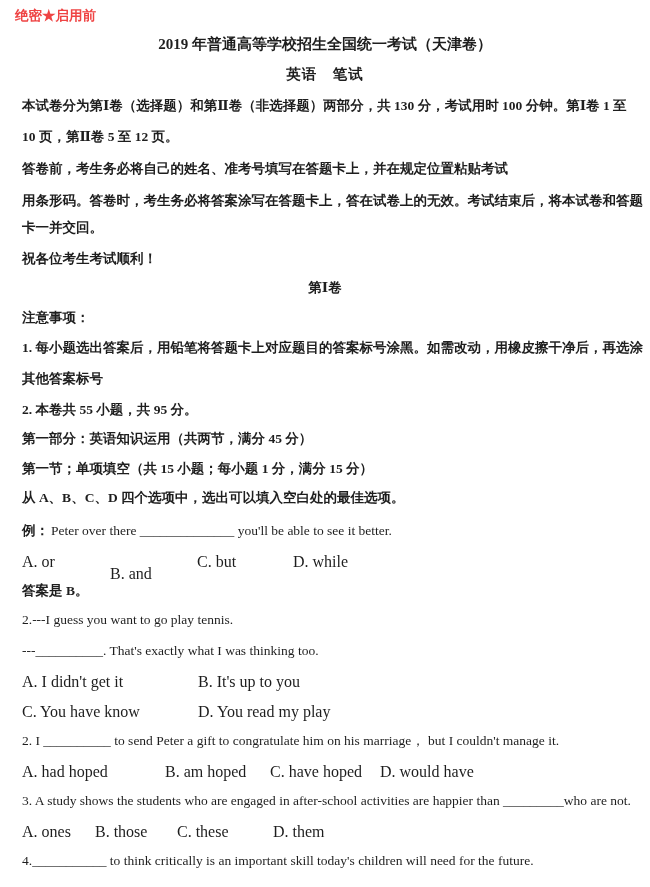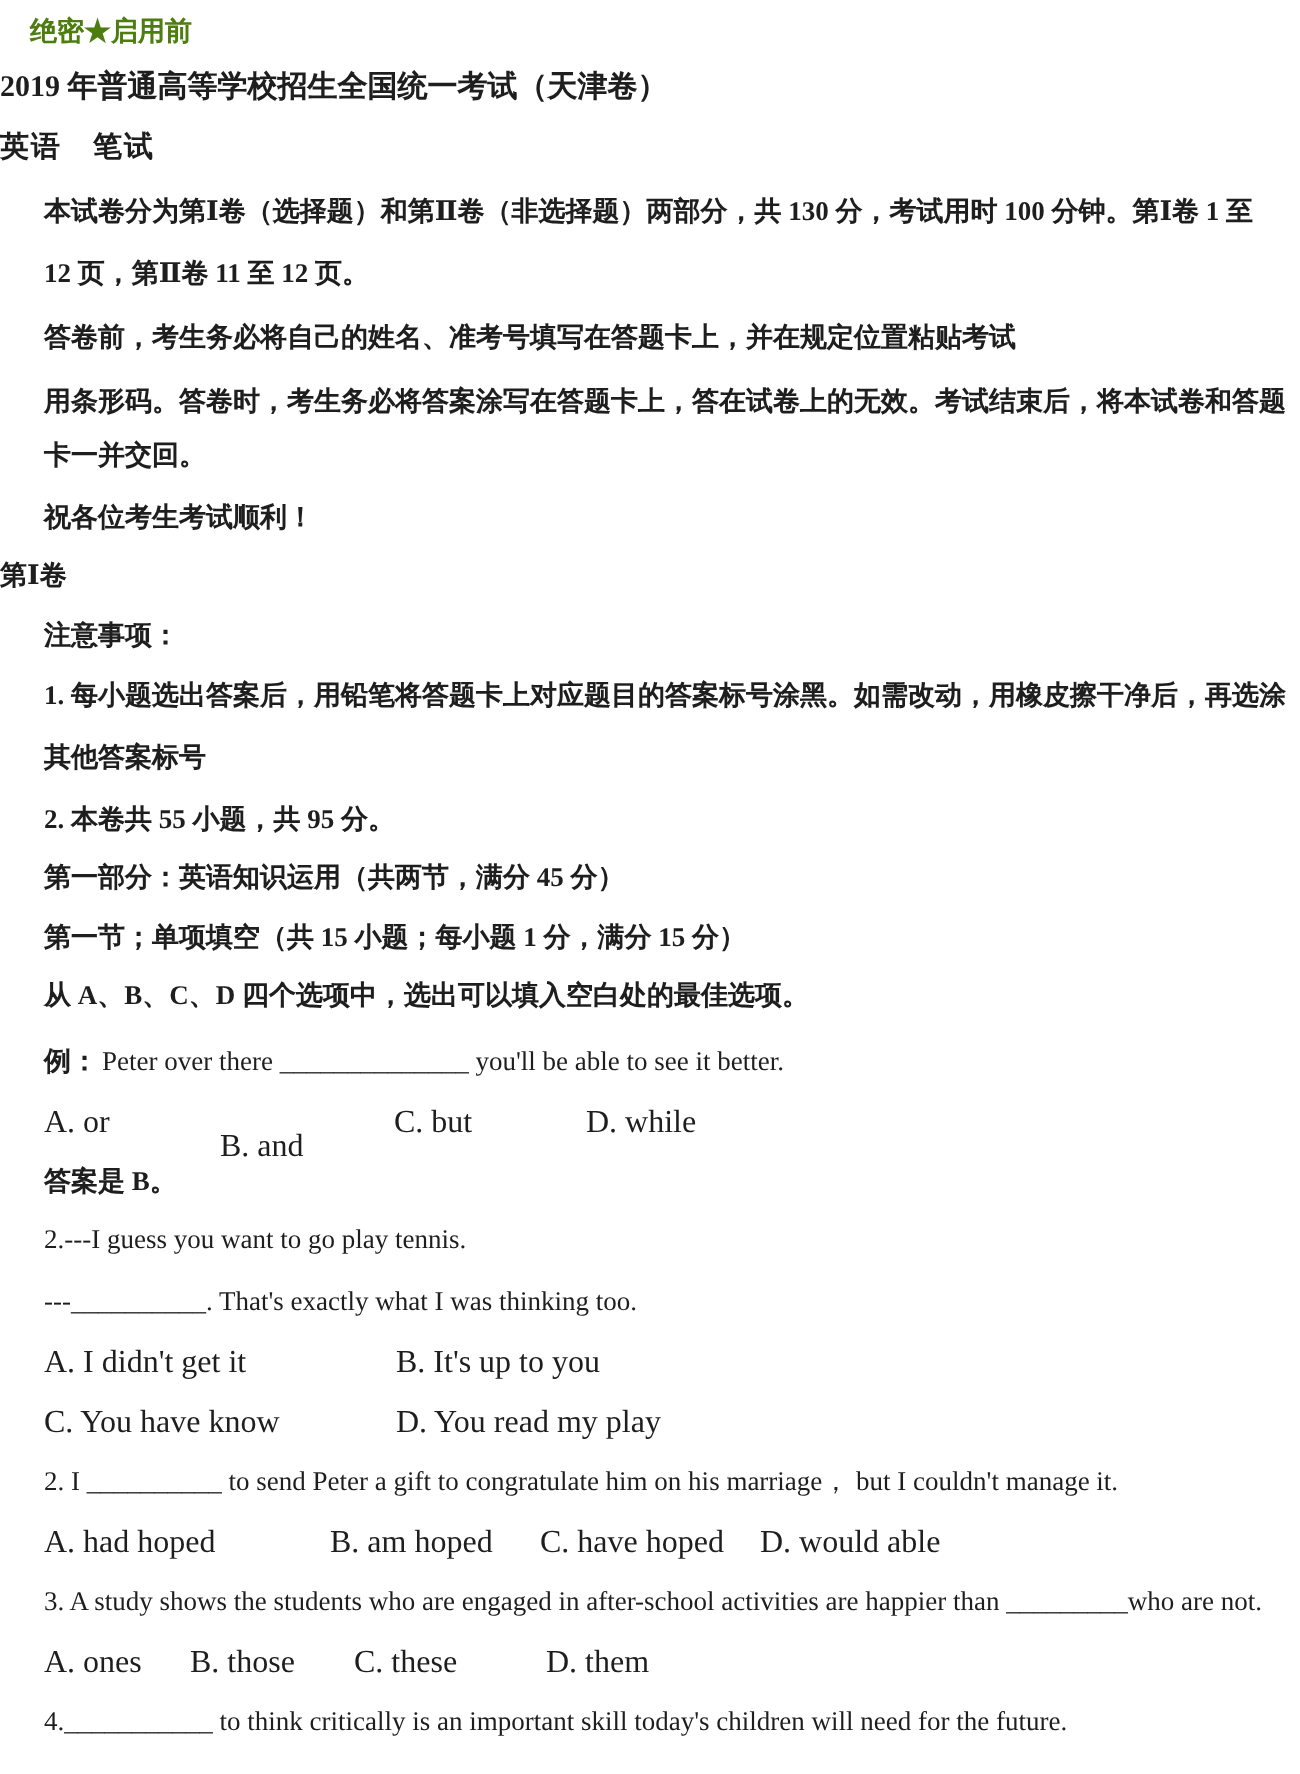--- a/index.html
+++ b/index.html
@@ -16,45 +16,45 @@
     position: absolute;
     left: 22px;
     font-size: 13.5px;
     white-space: nowrap;
     line-height: 1;
   }
   .cn { font-weight: bold; }
   .center {
     left: 0;
     width: 650px;
-    text-align: left;
+    text-align: center;
   }
   .title-ln { font-size: 15px; }
   .subject-ln { font-size: 14.5px; letter-spacing: 1px; }
   .security {
-    color: #4d7c0f;
+    color: #ef4444;
     left: 15px;
   }
   .opt {
     position: absolute;
     font-size: 16px;
     white-space: nowrap;
     line-height: 1;
   }
   .ex-label { margin-right: 2px; }
 </style>
 </head>
 <body>
 
 <div class="ln cn security" style="top:9px">绝密★启用前</div>
 <div class="ln cn center title-ln" style="top:37px">2019 年普通高等学校招生全国统一考试（天津卷）</div>
 <div class="ln cn center subject-ln" style="top:67px">英语　笔试</div>
 
 <div class="ln cn" style="top:99px">本试卷分为第Ⅰ卷（选择题）和第Ⅱ卷（非选择题）两部分，共 130 分，考试用时 100 分钟。第Ⅰ卷 1 至</div>
-<div class="ln cn" style="top:130px">12 页，第Ⅱ卷 11 至 12 页。</div>
+<div class="ln cn" style="top:130px">10 页，第Ⅱ卷 5 至 12 页。</div>
 <div class="ln cn" style="top:162px">答卷前，考生务必将自己的姓名、准考号填写在答题卡上，并在规定位置粘贴考试</div>
 <div class="ln cn" style="top:194px">用条形码。答卷时，考生务必将答案涂写在答题卡上，答在试卷上的无效。考试结束后，将本试卷和答题</div>
 <div class="ln cn" style="top:221px">卡一并交回。</div>
 <div class="ln cn" style="top:252px">祝各位考生考试顺利！</div>
 
 <div class="ln cn center" style="top:281px">第Ⅰ卷</div>
 <div class="ln cn" style="top:311px">注意事项：</div>
 <div class="ln cn" style="top:341px">1.  每小题选出答案后，用铅笔将答题卡上对应题目的答案标号涂黑。如需改动，用橡皮擦干净后，再选涂</div>
 <div class="ln cn" style="top:372px">其他答案标号</div>
 <div class="ln cn" style="top:403px">2. 本卷共 55 小题，共 95 分。</div>
@@ -75,21 +75,21 @@
 <div class="ln" style="top:644px">---__________. That's exactly what I was thinking too.</div>
 <span class="opt" style="top:674px; left:22px">A. I didn't get it</span>
 <span class="opt" style="top:674px; left:198px">B. It's up to you</span>
 <span class="opt" style="top:704px; left:22px">C. You have know</span>
 <span class="opt" style="top:704px; left:198px">D. You read my play</span>
 
 <div class="ln" style="top:734px">2. I __________ to send Peter a gift to congratulate him on his marriage， but I couldn't manage it.</div>
 <span class="opt" style="top:764px; left:22px">A. had hoped</span>
 <span class="opt" style="top:764px; left:165px">B. am hoped</span>
 <span class="opt" style="top:764px; left:270px">C. have hoped</span>
-<span class="opt" style="top:764px; left:380px">D. would able</span>
+<span class="opt" style="top:764px; left:380px">D. would have</span>
 
 <div class="ln" style="top:794px">3. A study shows the students who are engaged in after-school activities are happier than _________who are not.</div>
 <span class="opt" style="top:824px; left:22px">A. ones</span>
 <span class="opt" style="top:824px; left:95px">B. those</span>
 <span class="opt" style="top:824px; left:177px">C. these</span>
 <span class="opt" style="top:824px; left:273px">D. them</span>
 
 <div class="ln" style="top:854px">4.___________ to think critically is an important skill today's children will need for the future.</div>
 
 </body></html>

